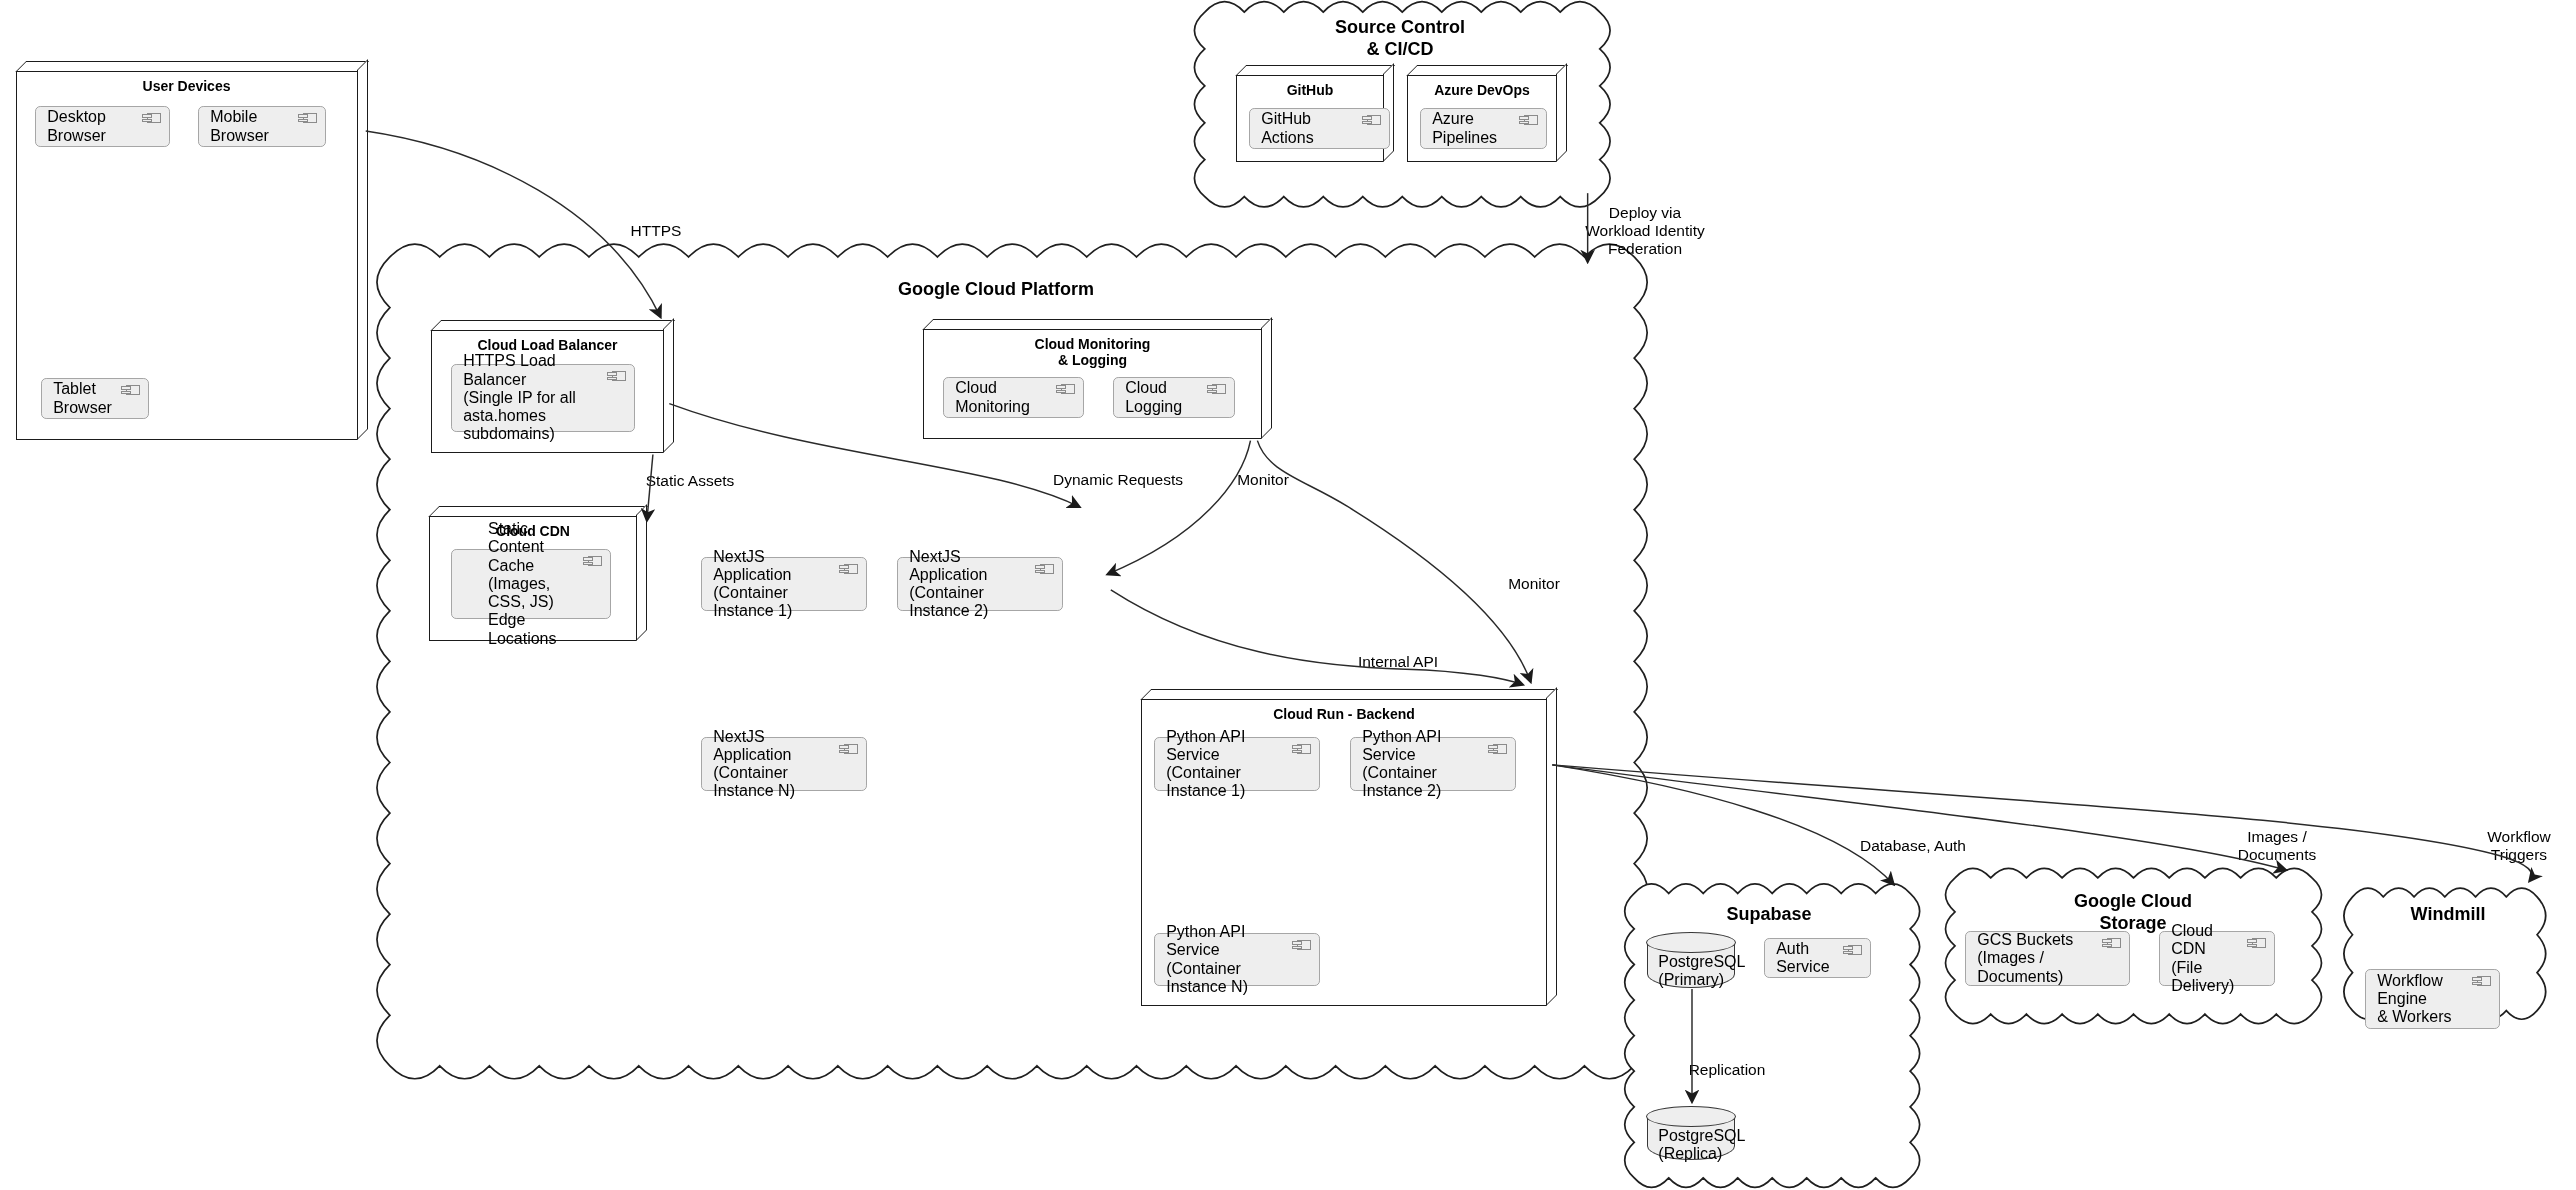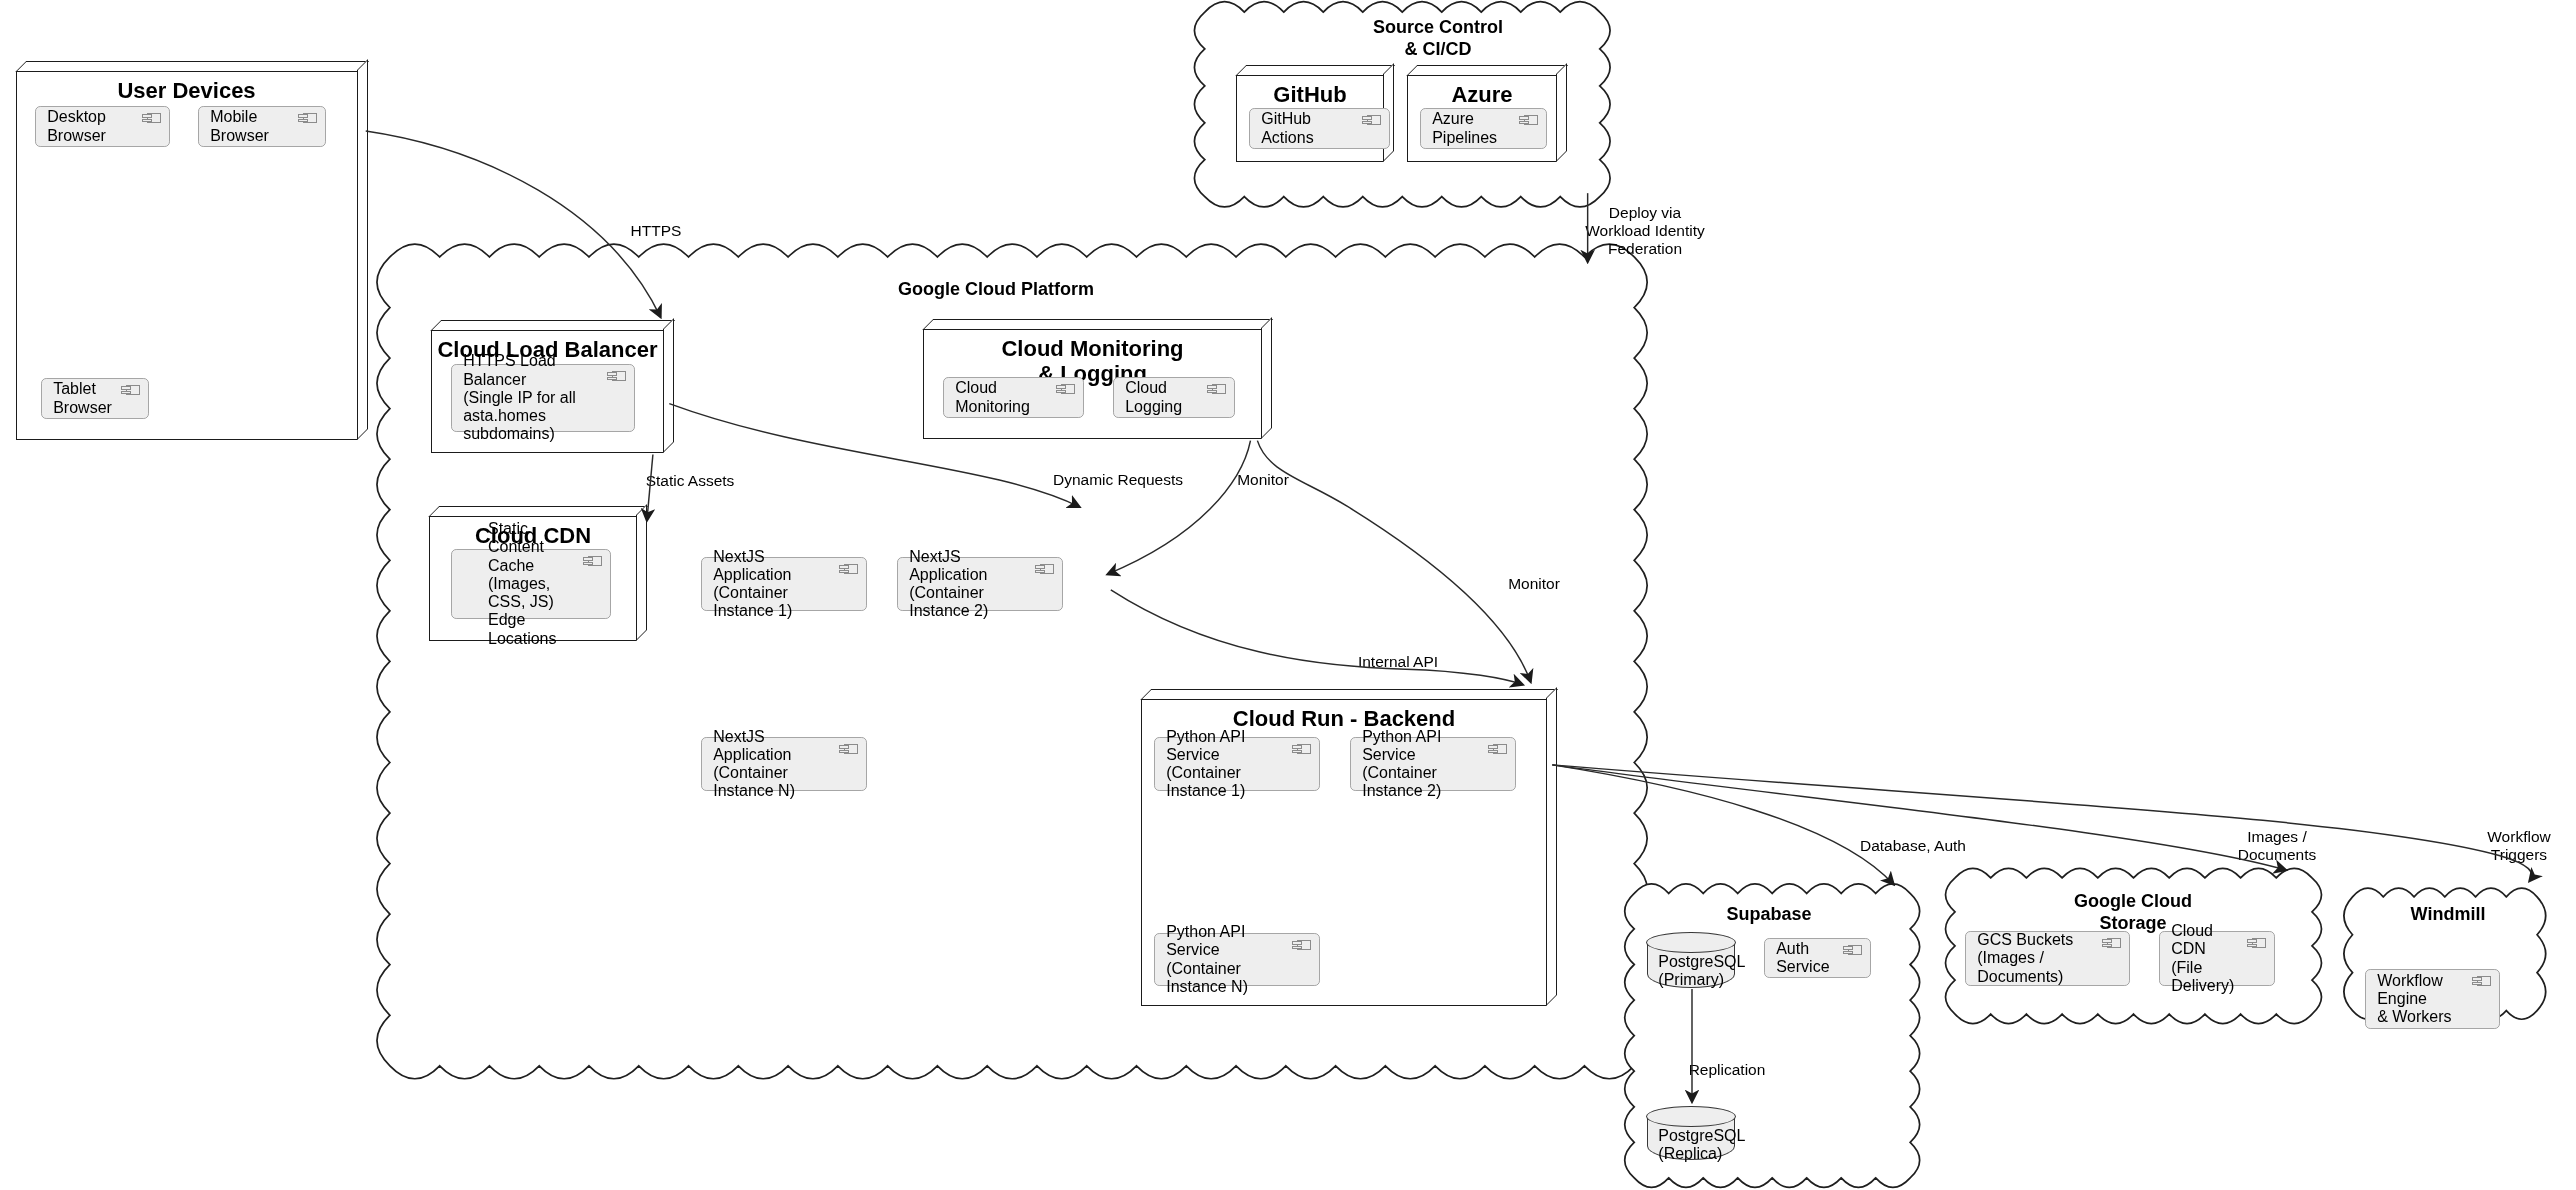--- a/index.html
+++ b/index.html
@@ -22,21 +22,21 @@
     position:absolute; box-sizing:border-box; left:-1.7px; top:-11.2px;
     width:calc(100% + 3.4px); height:11.2px; background:#ffffff;
     border:1.7px solid #1b1b1b; transform:skewX(-45deg); transform-origin:0 100%;
   }
   .f-right {
     position:absolute; box-sizing:border-box; right:-11.2px; top:-1.7px;
     width:11.2px; height:calc(100% + 3.4px); background:#ffffff;
     border:1.7px solid #1b1b1b; transform:skewY(-45deg); transform-origin:0 0;
   }
   .node-title {
-    position:relative; z-index:2; font-weight:bold; font-size:22px; line-height:1.15;
+    position:relative; z-index:2; font-weight:bold; font-size:14px; line-height:1.15;
     text-align:center; padding-top:6px; white-space:pre-line;
   }
   .cloud-title {
     position:absolute; z-index:2; font-weight:bold; font-size:18px; line-height:1.2;
     text-align:center; white-space:pre-line; transform:translateX(-50%);
   }
   .comp {
     position:absolute; box-sizing:border-box; z-index:3;
     background:#eeeeee; border:1.7px solid #a6a6a6; border-radius:5.2px;
     display:flex; align-items:center;
@@ -77,21 +77,21 @@
 <div id="stage">
 
   <svg id="bg-svg" class="layer" viewBox="0 0 2987 1380" width="2576" height="1190">
     <path class="cloud" d="M 452 298 Q 480.86 268 509.72 298 Q 538.58 268 567.44 298 Q 596.3 268 625.16 298 Q 654.02 268 682.88 298 Q 711.74 268 740.6 298 Q 769.46 268 798.3199999999999 298 Q 827.1800000000001 268 856.04 298 Q 884.9 268 913.76 298 Q 942.62 268 971.48 298 Q 1000.34 268 1029.2 298 Q 1058.06 268 1086.92 298 Q 1115.78 268 1144.6399999999999 298 Q 1173.5 268 1202.3600000000001 298 Q 1231.22 268 1260.08 298 Q 1288.94 268 1317.8 298 Q 1346.6599999999999 268 1375.52 298 Q 1404.38 268 1433.24 298 Q 1462.1 268 1490.96 298 Q 1519.82 268 1548.68 298 Q 1577.54 268 1606.4 298 Q 1635.26 268 1664.12 298 Q 1692.98 268 1721.84 298 Q 1750.7 268 1779.56 298 Q 1808.42 268 1837.28 298 Q 1866.1399999999999 268 1895 298 Q 1925 327.3125 1895 356.625 Q 1925 385.9375 1895 415.25 Q 1925 444.5625 1895 473.875 Q 1925 503.1875 1895 532.5 Q 1925 561.8125 1895 591.125 Q 1925 620.4375 1895 649.75 Q 1925 679.0625 1895 708.375 Q 1925 737.6875 1895 767 Q 1925 796.3125 1895 825.625 Q 1925 854.9375 1895 884.25 Q 1925 913.5625 1895 942.875 Q 1925 972.1875 1895 1001.5 Q 1925 1030.8125 1895 1060.125 Q 1925 1089.4375 1895 1118.75 Q 1925 1148.0625 1895 1177.375 Q 1925 1206.6875 1895 1236 Q 1866.14 1266 1837.28 1236 Q 1808.42 1266 1779.56 1236 Q 1750.7 1266 1721.84 1236 Q 1692.98 1266 1664.12 1236 Q 1635.26 1266 1606.4 1236 Q 1577.54 1266 1548.68 1236 Q 1519.82 1266 1490.96 1236 Q 1462.1 1266 1433.24 1236 Q 1404.38 1266 1375.52 1236 Q 1346.6599999999999 1266 1317.8 1236 Q 1288.94 1266 1260.08 1236 Q 1231.22 1266 1202.3600000000001 1236 Q 1173.5 1266 1144.6399999999999 1236 Q 1115.78 1266 1086.92 1236 Q 1058.06 1266 1029.2 1236 Q 1000.34 1266 971.48 1236 Q 942.62 1266 913.76 1236 Q 884.9 1266 856.04 1236 Q 827.1800000000001 1266 798.3199999999999 1236 Q 769.46 1266 740.5999999999999 1236 Q 711.74 1266 682.8800000000001 1236 Q 654.02 1266 625.1600000000001 1236 Q 596.3 1266 567.44 1236 Q 538.5799999999999 1266 509.72 1236 Q 480.8600000000001 1266 452 1236 Q 422 1206.6875 452 1177.375 Q 422 1148.0625 452 1118.75 Q 422 1089.4375 452 1060.125 Q 422 1030.8125 452 1001.5 Q 422 972.1875 452 942.875 Q 422 913.5625 452 884.25 Q 422 854.9375 452 825.625 Q 422 796.3125 452 767 Q 422 737.6875 452 708.375 Q 422 679.0625 452 649.75 Q 422 620.4375 452 591.125 Q 422 561.8125 452 532.5 Q 422 503.1875 452 473.875 Q 422 444.5625 452 415.25 Q 422 385.9375 452 356.625 Q 422 327.3125 452 298 Z"></path>
     <path class="cloud" d="M 1397 14 Q 1419.9 -10 1442.8 14 Q 1465.7 -10 1488.6 14 Q 1511.5 -10 1534.4 14 Q 1557.3 -10 1580.2 14 Q 1603.1 -10 1626 14 Q 1648.9 -10 1671.8 14 Q 1694.7 -10 1717.6 14 Q 1740.5 -10 1763.4 14 Q 1786.3 -10 1809.2 14 Q 1832.1 -10 1855 14 Q 1879 35.4 1855 56.8 Q 1879 78.19999999999999 1855 99.6 Q 1879 121 1855 142.39999999999998 Q 1879 163.79999999999998 1855 185.2 Q 1879 206.6 1855 228 Q 1832.1 252 1809.2 228 Q 1786.3 252 1763.4 228 Q 1740.5 252 1717.6 228 Q 1694.7 252 1671.8 228 Q 1648.9 252 1626 228 Q 1603.1 252 1580.2 228 Q 1557.3 252 1534.4 228 Q 1511.5 252 1488.6 228 Q 1465.7 252 1442.8 228 Q 1419.9 252 1397 228 Q 1373 206.6 1397 185.2 Q 1373 163.8 1397 142.4 Q 1373 121 1397 99.60000000000002 Q 1373 78.20000000000002 1397 56.80000000000001 Q 1373 35.400000000000006 1397 14 Z"></path>
     <path class="cloud" d="M 1895 1036 Q 1915 1014 1935 1036 Q 1955 1014 1975 1036 Q 1995 1014 2015 1036 Q 2035 1014 2055 1036 Q 2075 1014 2095 1036 Q 2115 1014 2135 1036 Q 2155 1014 2175 1036 Q 2195 1014 2215 1036 Q 2237 1056.625 2215 1077.25 Q 2237 1097.875 2215 1118.5 Q 2237 1139.125 2215 1159.75 Q 2237 1180.375 2215 1201 Q 2237 1221.625 2215 1242.25 Q 2237 1262.875 2215 1283.5 Q 2237 1304.125 2215 1324.75 Q 2237 1345.375 2215 1366 Q 2195 1388 2175 1366 Q 2155 1388 2135 1366 Q 2115 1388 2095 1366 Q 2075 1388 2055 1366 Q 2035 1388 2015 1366 Q 1995 1388 1975 1366 Q 1955 1388 1935 1366 Q 1915 1388 1895 1366 Q 1873 1345.375 1895 1324.75 Q 1873 1304.125 1895 1283.5 Q 1873 1262.875 1895 1242.25 Q 1873 1221.625 1895 1201 Q 1873 1180.375 1895 1159.75 Q 1873 1139.125 1895 1118.5 Q 1873 1097.875 1895 1077.25 Q 1873 1056.625 1895 1036 Z"></path>
     <path class="cloud" d="M 2267 1018 Q 2287.7 996 2308.4 1018 Q 2329.1 996 2349.8 1018 Q 2370.5 996 2391.2 1018 Q 2411.9 996 2432.6 1018 Q 2453.3 996 2474 1018 Q 2494.7 996 2515.4 1018 Q 2536.1 996 2556.8 1018 Q 2577.5 996 2598.2 1018 Q 2618.9 996 2639.6 1018 Q 2660.3 996 2681 1018 Q 2703 1037.75 2681 1057.5 Q 2703 1077.25 2681 1097 Q 2703 1116.75 2681 1136.5 Q 2703 1156.25 2681 1176 Q 2660.3 1198 2639.6 1176 Q 2618.9 1198 2598.2 1176 Q 2577.5 1198 2556.8 1176 Q 2536.1 1198 2515.4 1176 Q 2494.7 1198 2474 1176 Q 2453.3 1198 2432.6 1176 Q 2411.9 1198 2391.2 1176 Q 2370.5 1198 2349.8 1176 Q 2329.1 1198 2308.4 1176 Q 2287.7 1198 2267 1176 Q 2245 1156.25 2267 1136.5 Q 2245 1116.75 2267 1097 Q 2245 1077.25 2267 1057.5 Q 2245 1037.75 2267 1018 Z"></path>
     <path class="cloud" d="M 2728 1040 Q 2745.8333333333335 1020 2763.6666666666665 1040 Q 2781.5 1020 2799.3333333333335 1040 Q 2817.1666666666665 1020 2835 1040 Q 2852.8333333333335 1020 2870.6666666666665 1040 Q 2888.5 1020 2906.3333333333335 1040 Q 2924.1666666666665 1020 2942 1040 Q 2962 1062 2942 1084 Q 2962 1106 2942 1128 Q 2962 1150 2942 1172 Q 2924.1666666666665 1192 2906.3333333333335 1172 Q 2888.5 1192 2870.6666666666665 1172 Q 2852.8333333333335 1192 2835 1172 Q 2817.1666666666665 1192 2799.3333333333335 1172 Q 2781.5 1192 2763.6666666666665 1172 Q 2745.8333333333335 1192 2728 1172 Q 2708 1150 2728 1128 Q 2708 1106 2728 1084 Q 2708 1062 2728 1040 Z"></path>
   </svg>
 
-  <div class="cloud-title" style="left:1438px;top:17px;">Source Control
+  <div class="cloud-title" style="left:1400px;top:17px;">Source Control
 &amp; CI/CD</div>
   <div class="cloud-title" style="left:996px;top:279px;">Google Cloud Platform</div>
   <div class="cloud-title" style="left:1769px;top:904px;">Supabase</div>
   <div class="cloud-title" style="left:2133px;top:891px;">Google Cloud
 Storage</div>
   <div class="cloud-title" style="left:2448px;top:904px;">Windmill</div>
 
   <div class="node" style="left:15.5px;top:71px;width:342px;height:369px;">
     <i class="f-top"></i>
       <i class="f-right"></i>

